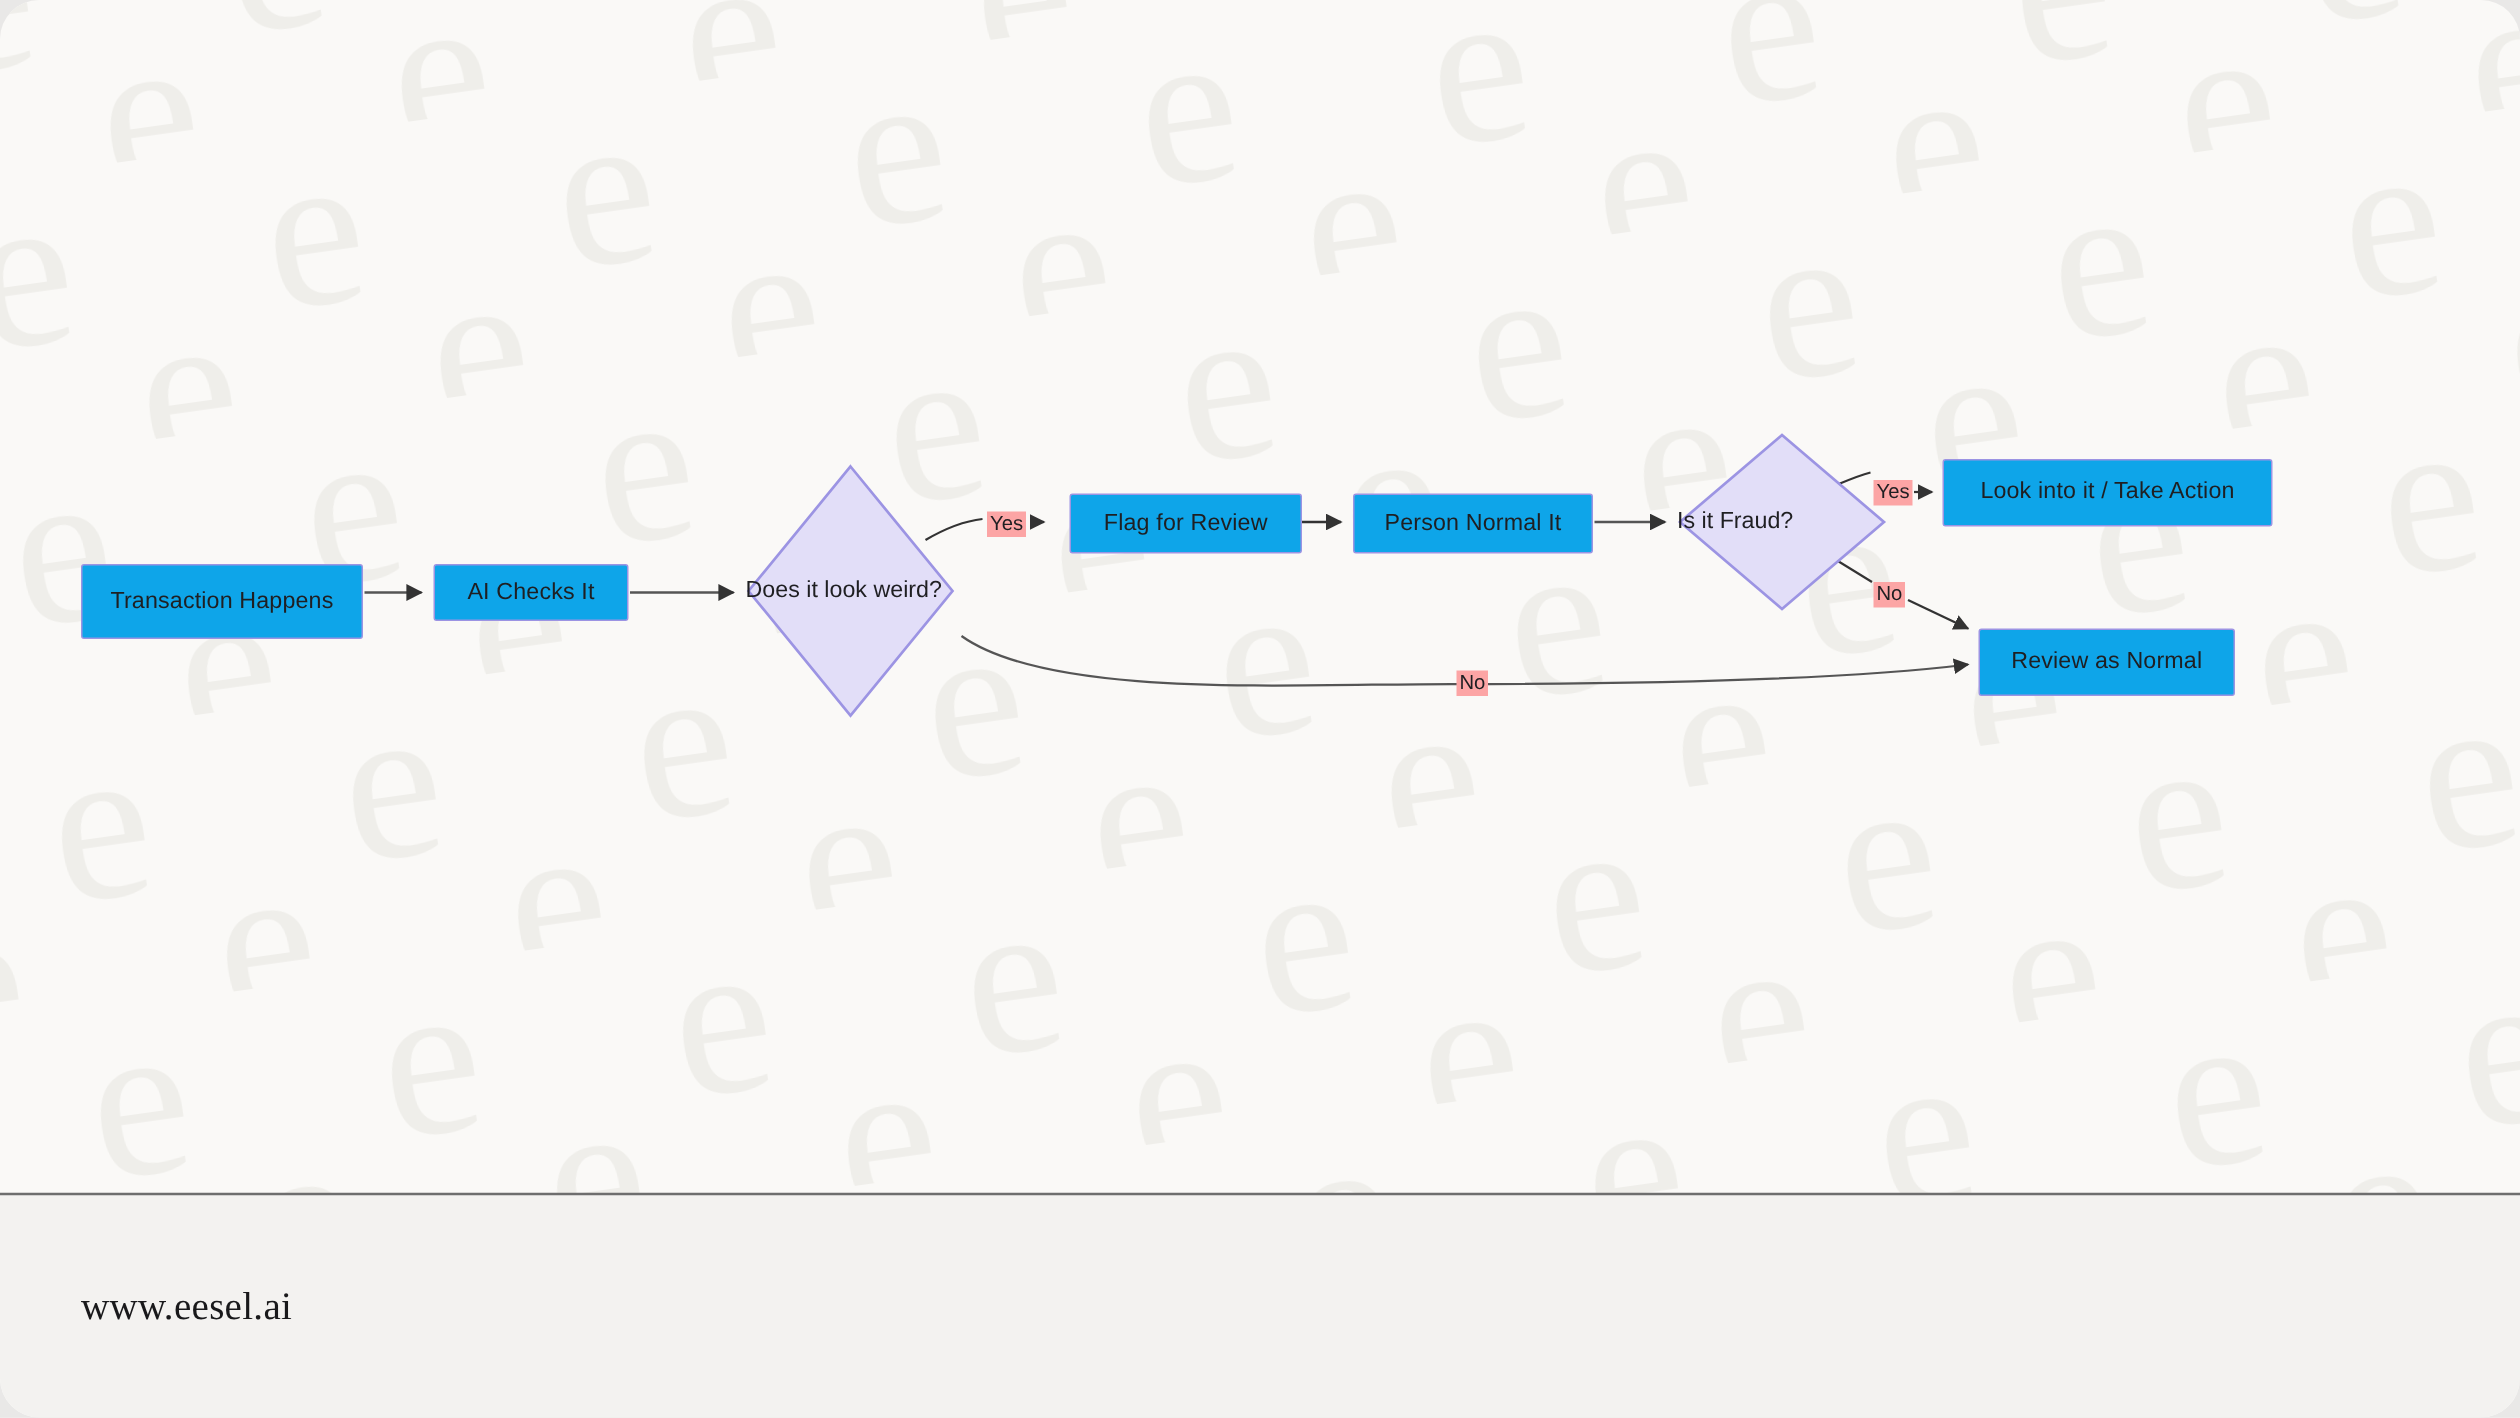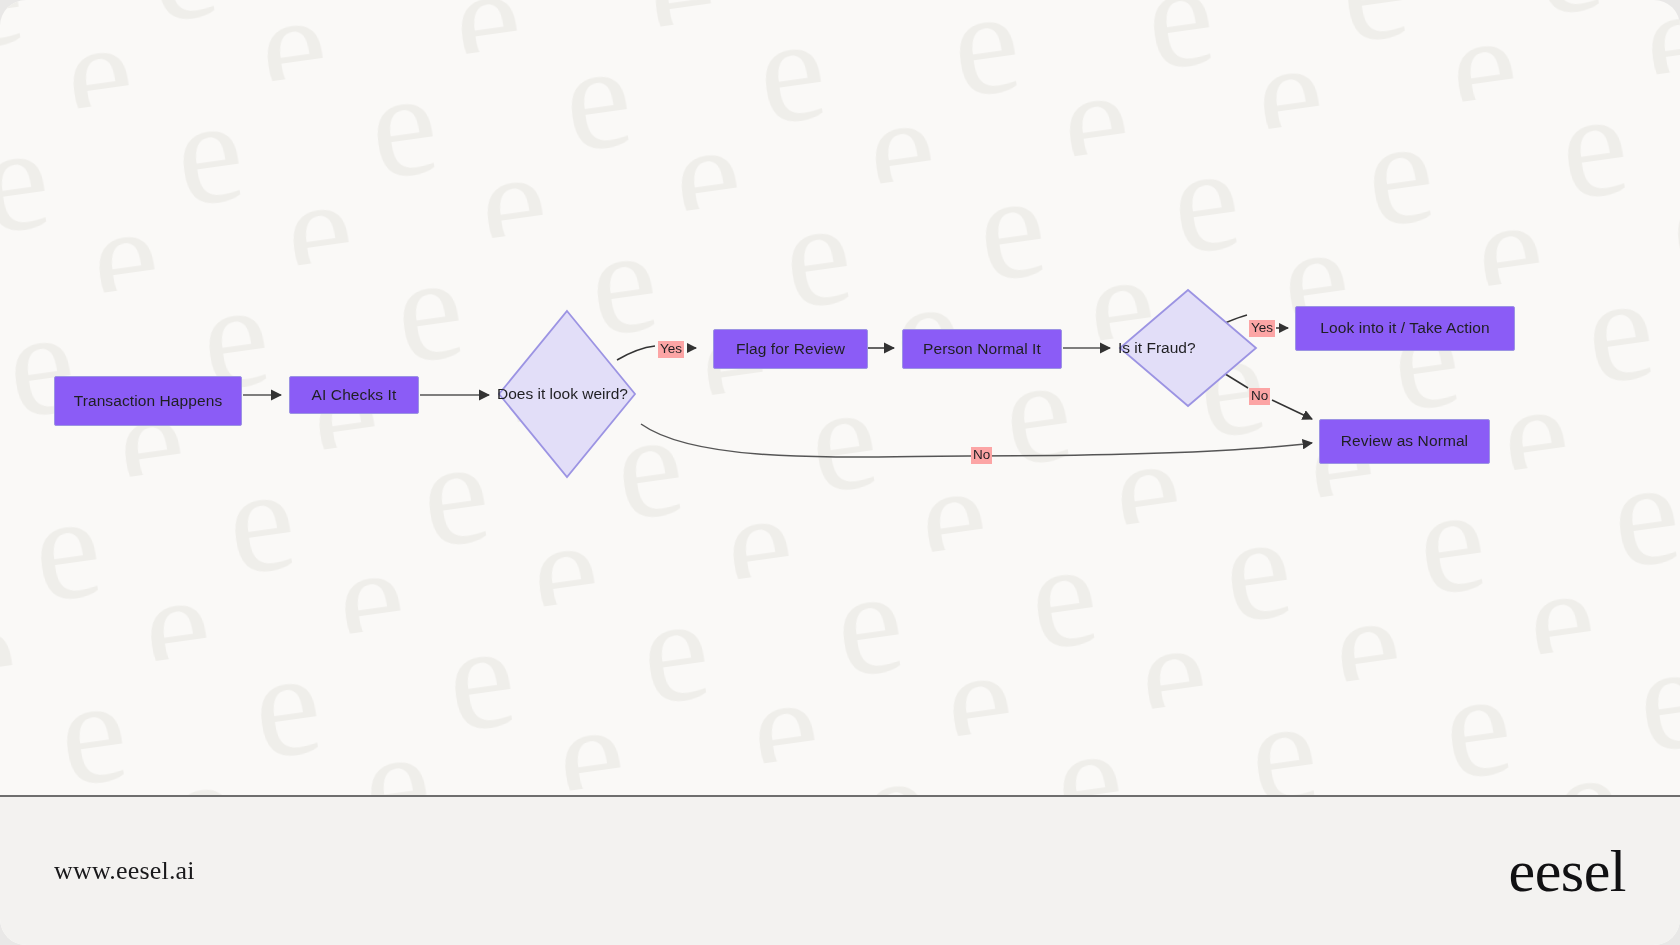--- a/index.html
+++ b/index.html
@@ -59,21 +59,21 @@
     width: 1680px;
     height: 800px;
   }
 
   .node {
     position: absolute;
     box-sizing: border-box;
     display: flex;
     align-items: center;
     justify-content: center;
-    background: #8b5cf6;
+    background: #0ea5e9;
     border: 1.6px solid #9c94e3;
     color: #1f1f22;
     font-size: 15.5px;
     font-family: "Liberation Sans", sans-serif;
     letter-spacing: 0.1px;
     text-align: center;
     line-height: 1.2;
   }
 
   .node-rect { border-radius: 2px; }
@@ -117,21 +117,21 @@
     width: 1680px;
     height: 150px;
     background: #f3f2f0;
     border-top: 2.5px solid #6e6e6e;
     border-bottom-left-radius: 26px;
     border-bottom-right-radius: 26px;
     box-sizing: border-box;
     display: flex;
     align-items: center;
     justify-content: space-between;
-    padding: 0 54px 0 54px;
+    padding: 0 83px 0 54px;
   }
   #footer-url {
     font-family: "Liberation Serif", serif;
     font-size: 26px;
     color: #19191b;
     letter-spacing: 0.2px;
   }
   #footer-logo {
     font-family: "Liberation Serif", serif;
     font-size: 60px;
@@ -229,17 +229,16 @@
       <div class="edge-label" style="left:971px; top:447px;">No</div>
 
       <div class="edge-label" style="left:1249px; top:320px;">Yes</div>
 
       <div class="edge-label" style="left:1249px; top:388px;">No</div>
 
     </div>
 
     <div id="footer">
       <div id="footer-url">www.eesel.ai</div>
-      <div id="footer-logo">eesel</div>
     </div>
 
   </div>
 </div>
 
 </body></html>

